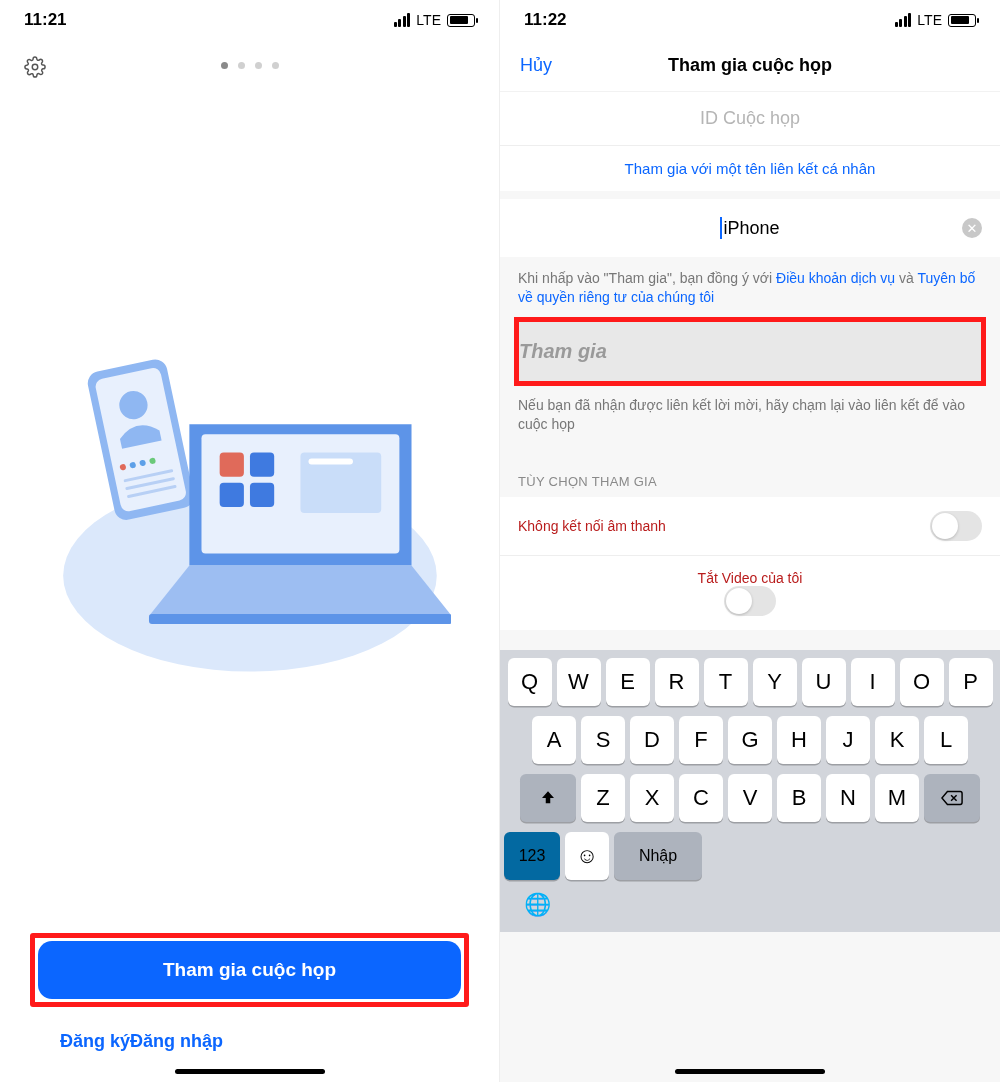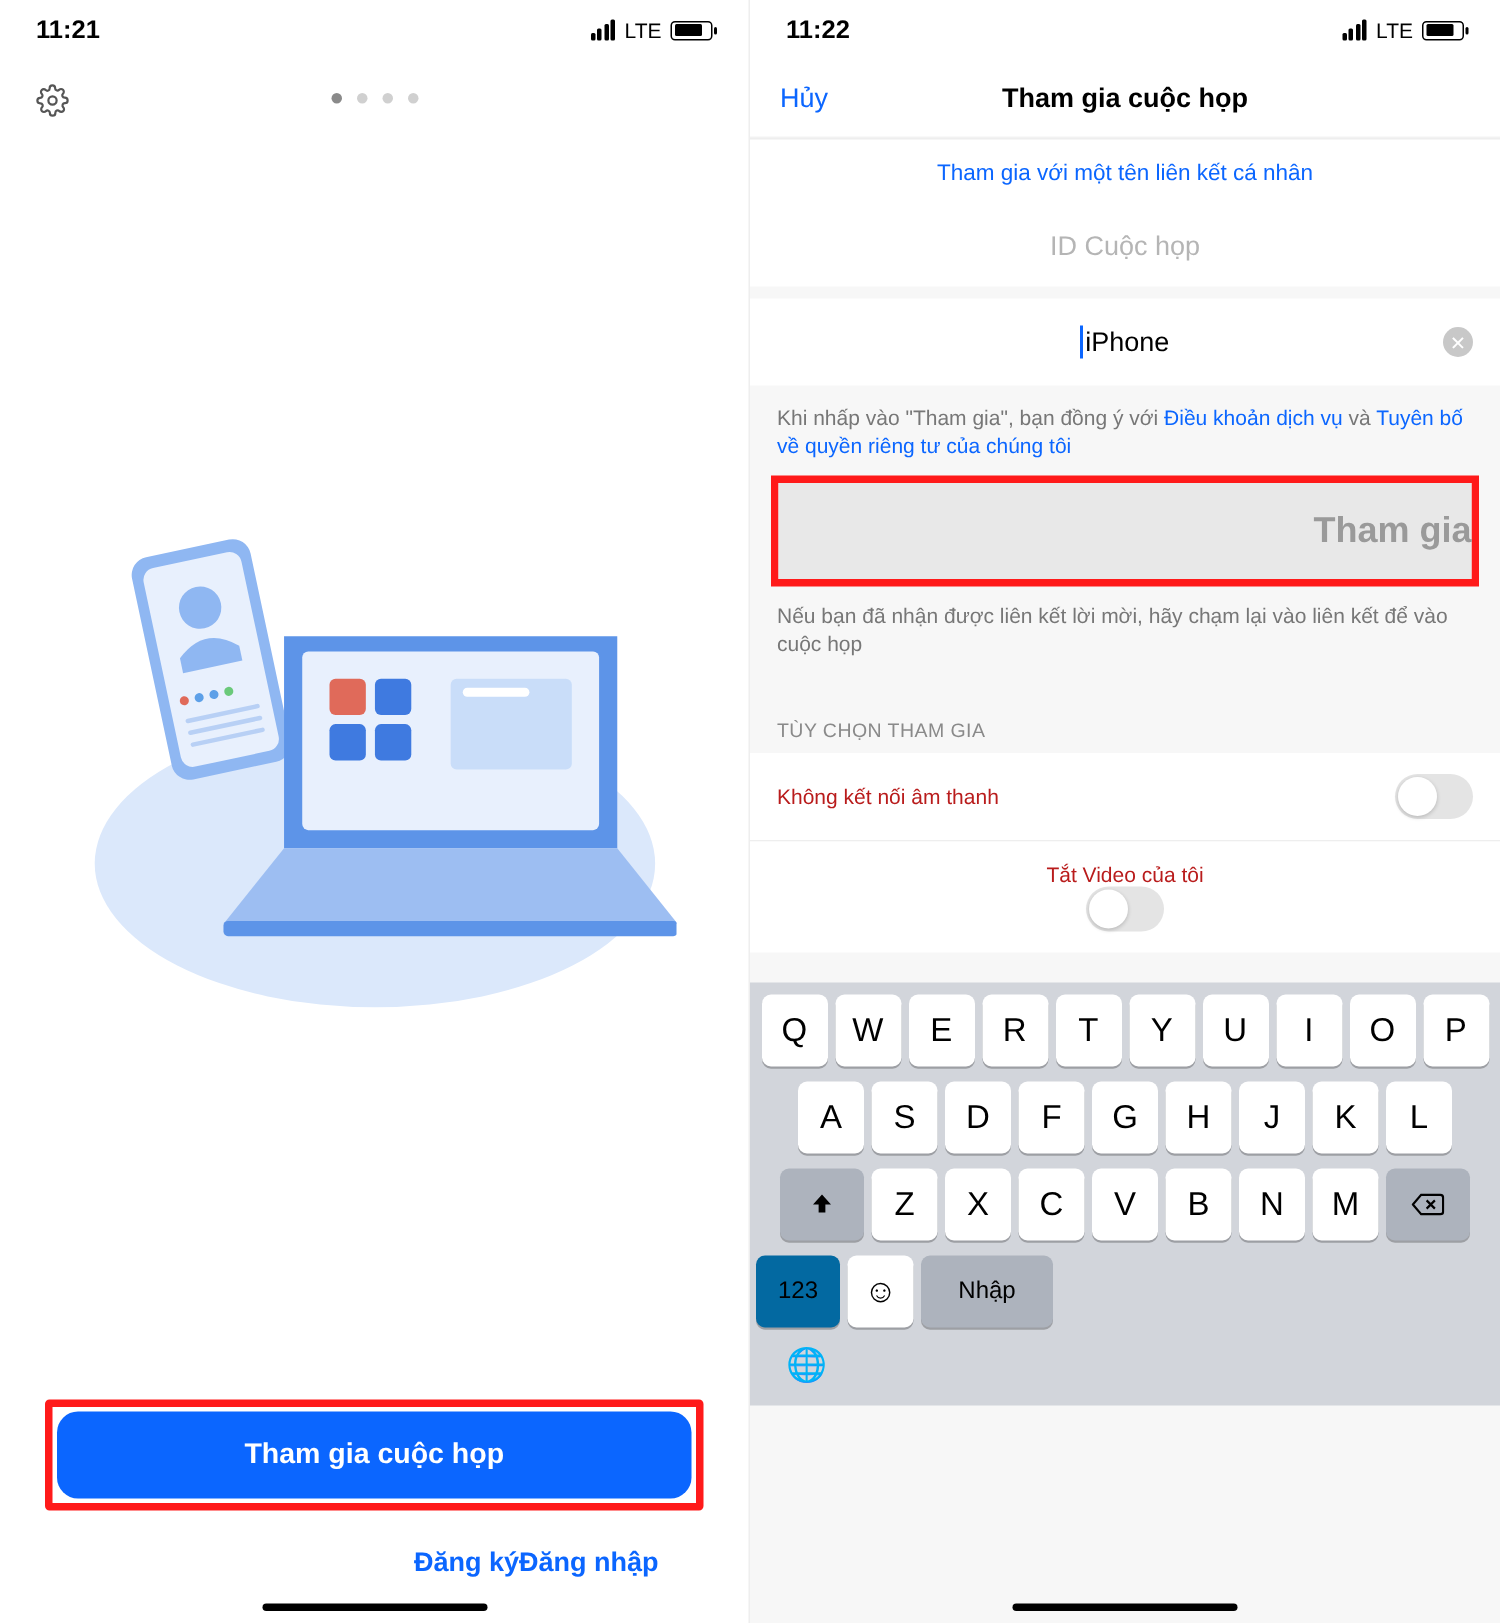--- a/index.html
+++ b/index.html
@@ -49,38 +49,38 @@
   .dot.active { background:#8a8a8a;}
   .hero-title { padding: 110px 30px 0; text-align:center; font-size:24px; font-weight:600; color:#111;}
   .illustration-wrap { flex:1; display:flex; align-items:center; justify-content:center; padding: 30px 20px 60px;}
   .illustration-wrap svg { width: 88%; height:auto;}
   .bottom-buttons { padding: 0 30px 30px;}
   .highlight-box-red { border:5px solid #ff1a1a; padding:3px; border-radius:3px;}
   .primary-btn {
     background:#0b66ff; color:#fff; font-size:19px; font-weight:600;
     border:none; border-radius:14px; width:100%; padding:18px 0; text-align:center;
   }
-  .secondary-links { display:flex; justify-content:flex-end; padding: 24px 30px 0;}
+  .secondary-links { display:flex; justify-content:flex-start; padding: 24px 30px 0;}
   .secondary-links button { background:none; border:none; color:#0b66ff; font-size:18px; font-weight:600;}
   .home-indicator { position:absolute; bottom:8px; left:50%; transform:translateX(-50%); width:150px; height:5px; background:#000; border-radius:3px;}
   
   .nav-header { display:flex; align-items:center; justify-content:center; position:relative; height:52px; border-bottom:1px solid rgba(0,0,0,0.05);}
   .nav-cancel { position:absolute; left:20px; color:#0b66ff; font-size:18px;}
   .nav-title { font-size:18px; font-weight:600;}
   .right-body { background:#f7f7f7; flex:1; overflow:hidden;}
   .cell-white { background:#fff; }
   .cell-id { text-align:center; padding:16px 0; font-size:18px; color:#b5b5b5;}
   .cell-link { text-align:center; padding:14px 0; font-size:15px; color:#0b66ff; border-top:1px solid #eee;}
   .cell-name { display:flex; align-items:center; justify-content:center; position:relative; padding:18px 0; font-size:18px; color:#000; margin-top:8px;}
   .cursor-bar { width:2px; height:22px; background:#0b66ff; display:inline-block; vertical-align:middle; margin-right:1px;}
   .clear-btn { position:absolute; right:18px; width:20px; height:20px; background:#c8c8c8; color:#fff; border-radius:50%; display:flex; align-items:center; justify-content:center; font-size:13px;}
   .disclaimer { padding:12px 18px 10px; font-size:14px; color:#777; line-height:1.35;}
   .disclaimer .link { color:#0b66ff;}
   .join-highlight { margin:0 14px; border:5px solid #ff1a1a;}
-  .join-btn { background:#e8e8e8; color:#9a9a9a; font-size:24px; font-weight:600; text-align:right; padding:18px 0;}
+  .join-btn { background:#e8e8e8; color:#9a9a9a; font-size:20px; font-weight:600; text-align:left; padding:18px 0;font-style:italic;}
   .help-text { padding:10px 18px 30px; font-size:14px; color:#777; line-height:1.35;}
   .section-label { padding:10px 18px 8px; font-size:13px; color:#8a8a8a; letter-spacing:0.3px;}
   .toggle-row { background:#fff; display:flex; align-items:center; justify-content:space-between; padding:14px 18px; font-size:14px; color:#b91c1c; border-bottom:1px solid #eee;}
   .toggle { width:52px; height:30px; background:#e4e4e4; border-radius:15px; position:relative;}
   .toggle::after { content:""; position:absolute; left:2px; top:2px; width:26px; height:26px; background:#fff; border-radius:50%; box-shadow:0 1px 3px rgba(0,0,0,0.2);}
   
   .keyboard { background:#d2d5db; padding:8px 4px 4px;}
   .kb-row { display:flex; justify-content:center; gap:5px; margin-bottom:10px;}
   .key { background:#fff; border-radius:6px; box-shadow:0 1.5px 0 rgba(0,0,0,0.25); display:flex; align-items:center; justify-content:center; font-size:22px; height:48px;}
   .key-letter { width:44px;}
@@ -182,22 +182,22 @@
       <div class="battery">
           <div class="battery-fill"></div>
         </div>
     </div>
   </div>
   <div class="nav-header">
     <span class="nav-cancel">Hủy</span>
     <span class="nav-title">Tham gia cuộc họp</span>
   </div>
   <div class="right-body">
+    <div class="cell-white cell-id">ID Cuộc họp</div>
     <div class="cell-white cell-link">Tham gia với một tên liên kết cá nhân</div>
-    <div class="cell-white cell-id">ID Cuộc họp</div>
     <div class="cell-white cell-name">
       <span class="cursor-bar"></span>
         <span>iPhone</span>
       <span class="clear-btn">✕</span>
     </div>
     <div class="disclaimer">
       <span>Khi nhấp vào "Tham gia", bạn đồng ý với </span><span class="link">Điều khoản dịch vụ</span><span> và </span><span class="link">Tuyên bố về quyền riêng tư của chúng tôi</span>
     </div>
     <div class="join-highlight">
       <div class="join-btn">Tham gia</div>

